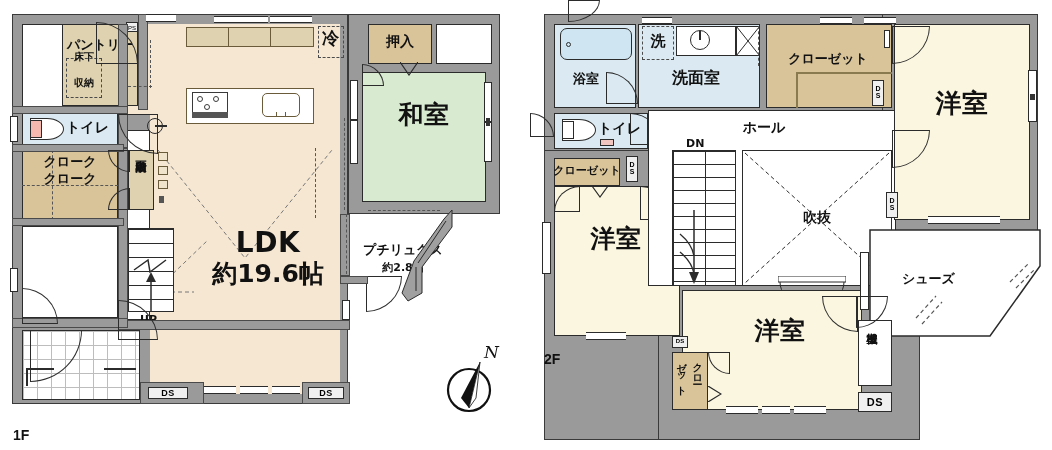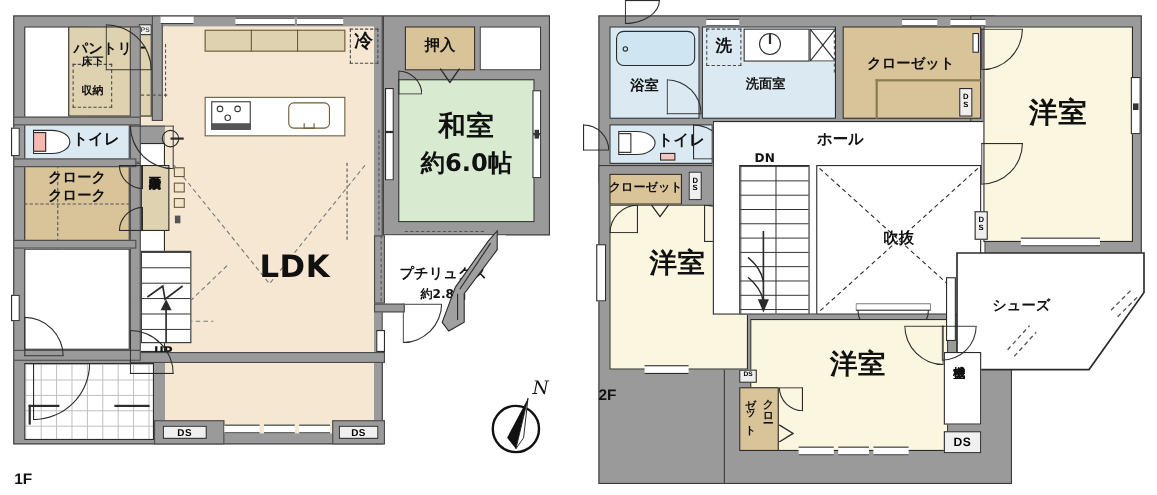--- a/index.html
+++ b/index.html
@@ -125,20 +125,21 @@
     </div>
     <div class="ab dashline-v" style="left:315px;top:148px;height:70px;"></div>
     <div class="void-x" style="left:150px;top:236px;width:70px;height:60px;">
       <svg width="70" height="60">
         <line x1="8" y1="52" x2="58" y2="4" stroke="#777" stroke-width="1" stroke-dasharray="4,3"></line>
         <line x1="0" y1="56" x2="44" y2="56" stroke="#777" stroke-width="1" stroke-dasharray="4,3"></line>
       </svg>
     </div>
 
     <div class="lbl t-big c" style="left:268px;top:228px;font-size:28px;">LDK</div>
+    <div class="lbl t-area c" style="left:268px;top:261px;font-size:25px;">約19.6帖</div>
 
     <div class="ab r-pantry outline" style="left:62px;top:24px;width:76px;height:82px;"></div>
     <div class="lbl t-sm c" style="left:100px;top:38px;font-size:13px;">パントリー</div>
     <div class="ab dashbox" style="left:66px;top:58px;width:36px;height:40px;"></div>
     <div class="lbl t-xs c" style="left:84px;top:52px;">床下</div>
     <div class="lbl t-xs c" style="left:84px;top:78px;">収納</div>
 
     <div class="ab" style="left:126px;top:22px;width:12px;height:10px;background:#efefef;border:1px solid #2b2b2b;font-size:6px;text-align:center;line-height:10px;">PS</div>
 
     <div class="ab r-water outline" style="left:22px;top:112px;width:96px;height:34px;"></div>
@@ -176,21 +177,20 @@
       <svg width="46" height="84">
         <polyline points="6,42 20,32 22,44 38,32" fill="none" stroke="#2b2b2b" stroke-width="1.5"></polyline>
         <line x1="23" y1="84" x2="23" y2="48" stroke="#2b2b2b" stroke-width="1.5"></line>
         <polygon points="23,44 18,54 28,54" fill="#2b2b2b"></polygon>
       </svg>
     </div>
     <div class="lbl t-xs" style="left:140px;top:314px;font-size:11px;">UP</div>
 
     <div class="ab r-tatami outline" style="left:362px;top:72px;width:124px;height:130px;"></div>
     <div class="lbl t-big c" style="left:424px;top:102px;font-size:25px;">和室</div>
-    <div class="lbl t-area c" style="left:424px;top:137px;font-size:22px;">約6.0帖</div>
 
     <div class="ab r-closet outline" style="left:368px;top:24px;width:64px;height:40px;"></div>
     <div class="lbl t-sm c" style="left:400px;top:34px;font-size:14px;">押入</div>
     <div class="ab r-white" style="left:436px;top:24px;width:56px;height:40px;border:1px solid #2b2b2b;"></div>
 
     <div class="ab door-arc arc-tr" style="left:362px;top:64px;width:22px;height:22px;"></div>
     <div class="void-x" style="left:400px;top:62px;width:18px;height:14px;">
       <svg width="18" height="14">
           <polyline points="0,0 9,13 18,0" fill="none" stroke="#2b2b2b" stroke-width="1.2"></polyline>
         </svg>
@@ -302,21 +302,21 @@
     <div class="ab" style="left:169px;top:31px;width:1.5px;height:9px;background:#2b2b2b;"></div>
 
     <div class="void-x" style="left:206px;top:26px;width:24px;height:30px;">
       <svg width="24" height="30">
         <rect x="0.5" y="0.5" width="23" height="29" fill="#fff" stroke="#2b2b2b"></rect>
         <line x1="0.5" y1="0.5" x2="23.5" y2="29.5" stroke="#2b2b2b"></line>
         <line x1="23.5" y1="0.5" x2="0.5" y2="29.5" stroke="#2b2b2b"></line>
       </svg>
     </div>
     <div class="ab dashline-v" style="left:228px;top:26px;height:40px;"></div>
-    <div class="lbl t-sm c" style="left:166px;top:70px;font-size:12px;">洗面室</div>
+    <div class="lbl t-sm c" style="left:166px;top:70px;font-size:16px;">洗面室</div>
 
     <div class="ab win2" style="left:112px;top:17px;width:30px;height:7px;"></div>
     <div class="ab win2" style="left:290px;top:17px;width:32px;height:7px;"></div>
     <div class="ab win2" style="left:334px;top:17px;width:32px;height:7px;"></div>
     <div class="ab door-arc arc-br" style="left:38px;top:0px;width:32px;height:22px;"></div>
 
     <div class="ab r-closet outline" style="left:236px;top:24px;width:126px;height:84px;"></div>
     <div class="ab" style="left:266px;top:72px;width:96px;height:1.5px;background:#8a7a50;"></div>
     <div class="ab" style="left:266px;top:72px;width:1.5px;height:36px;background:#8a7a50;"></div>
     <div class="lbl t-sm c" style="left:298px;top:52px;font-size:13px;">クローゼット</div>

